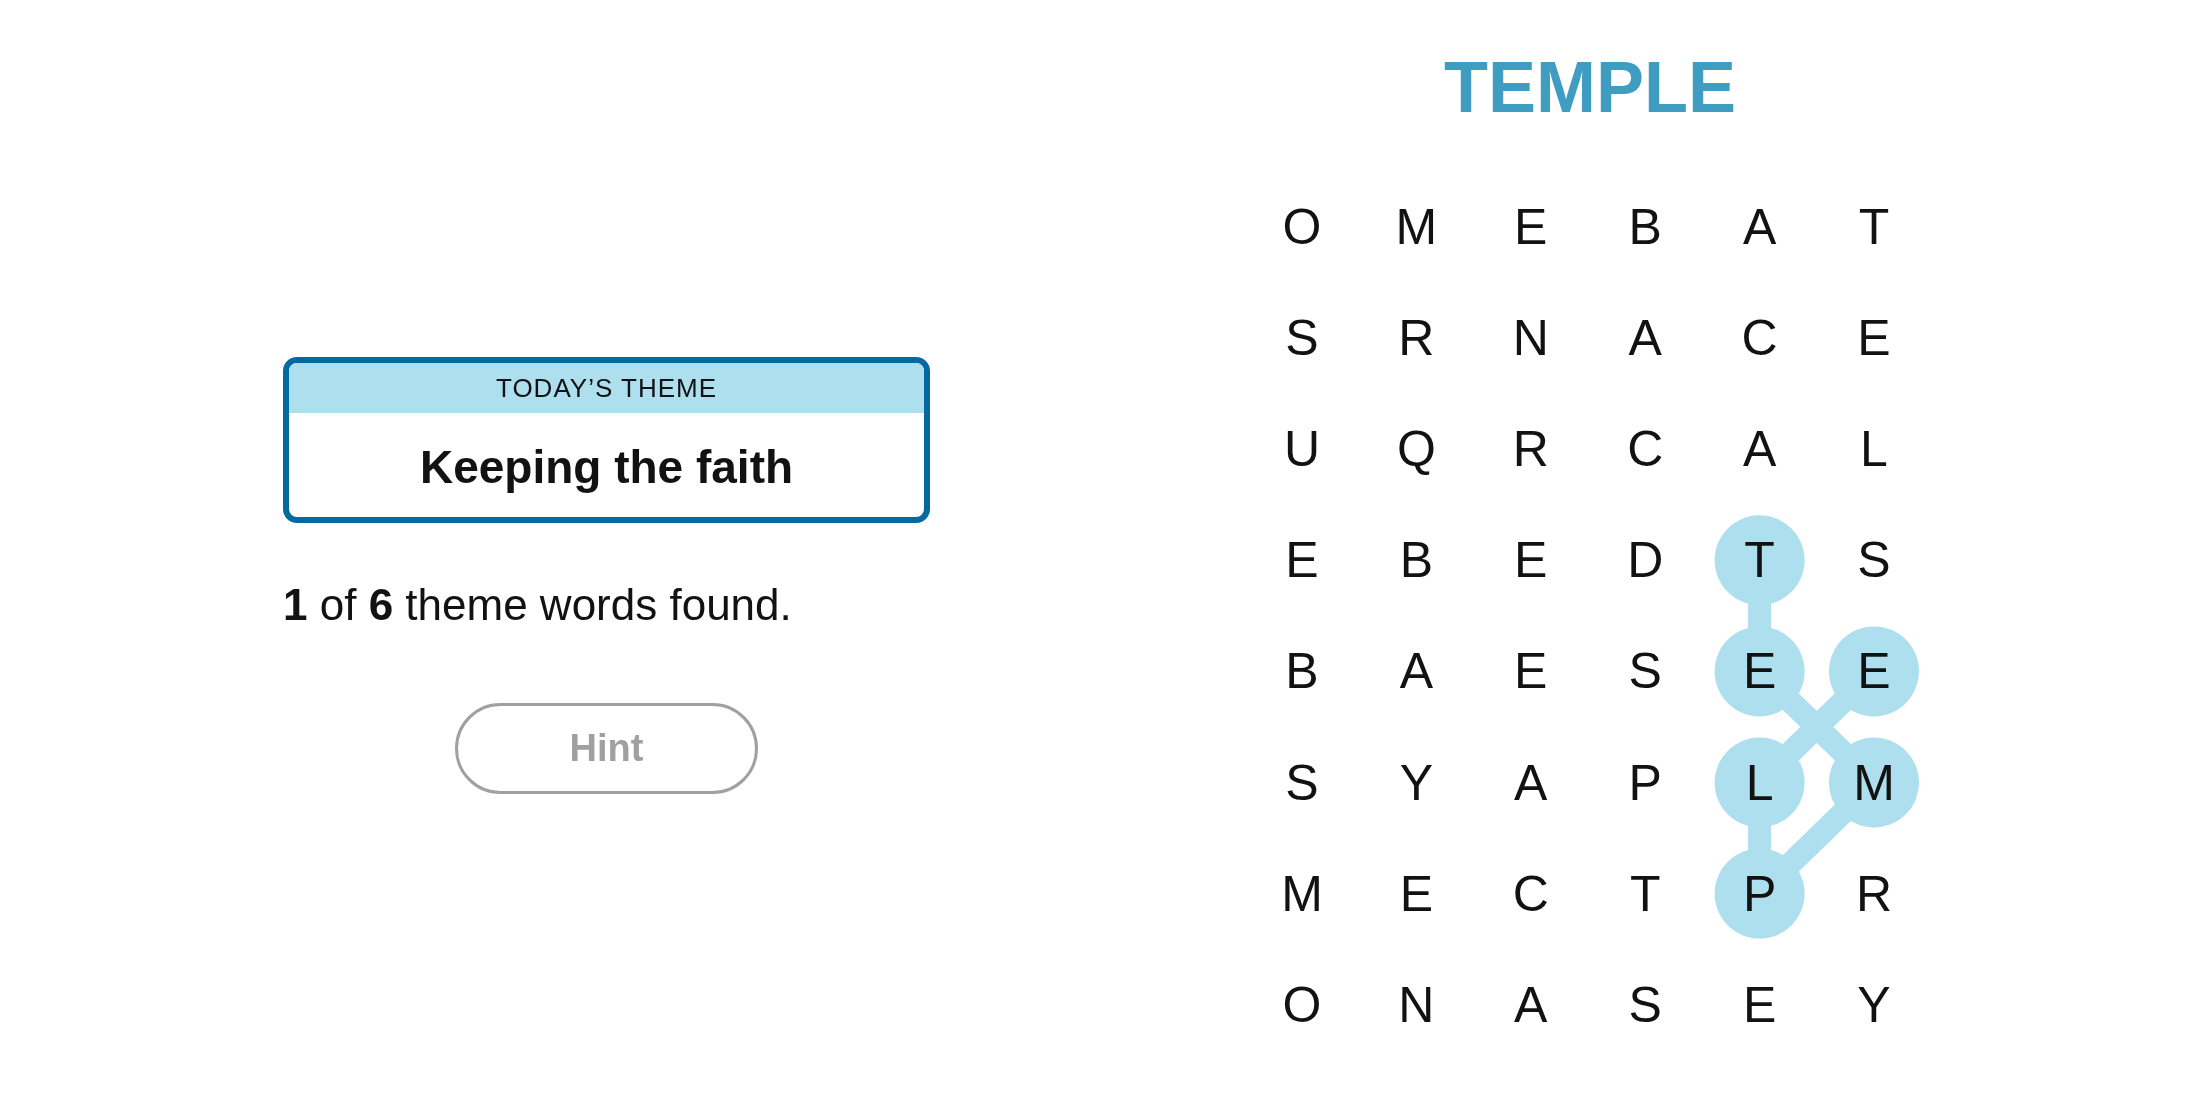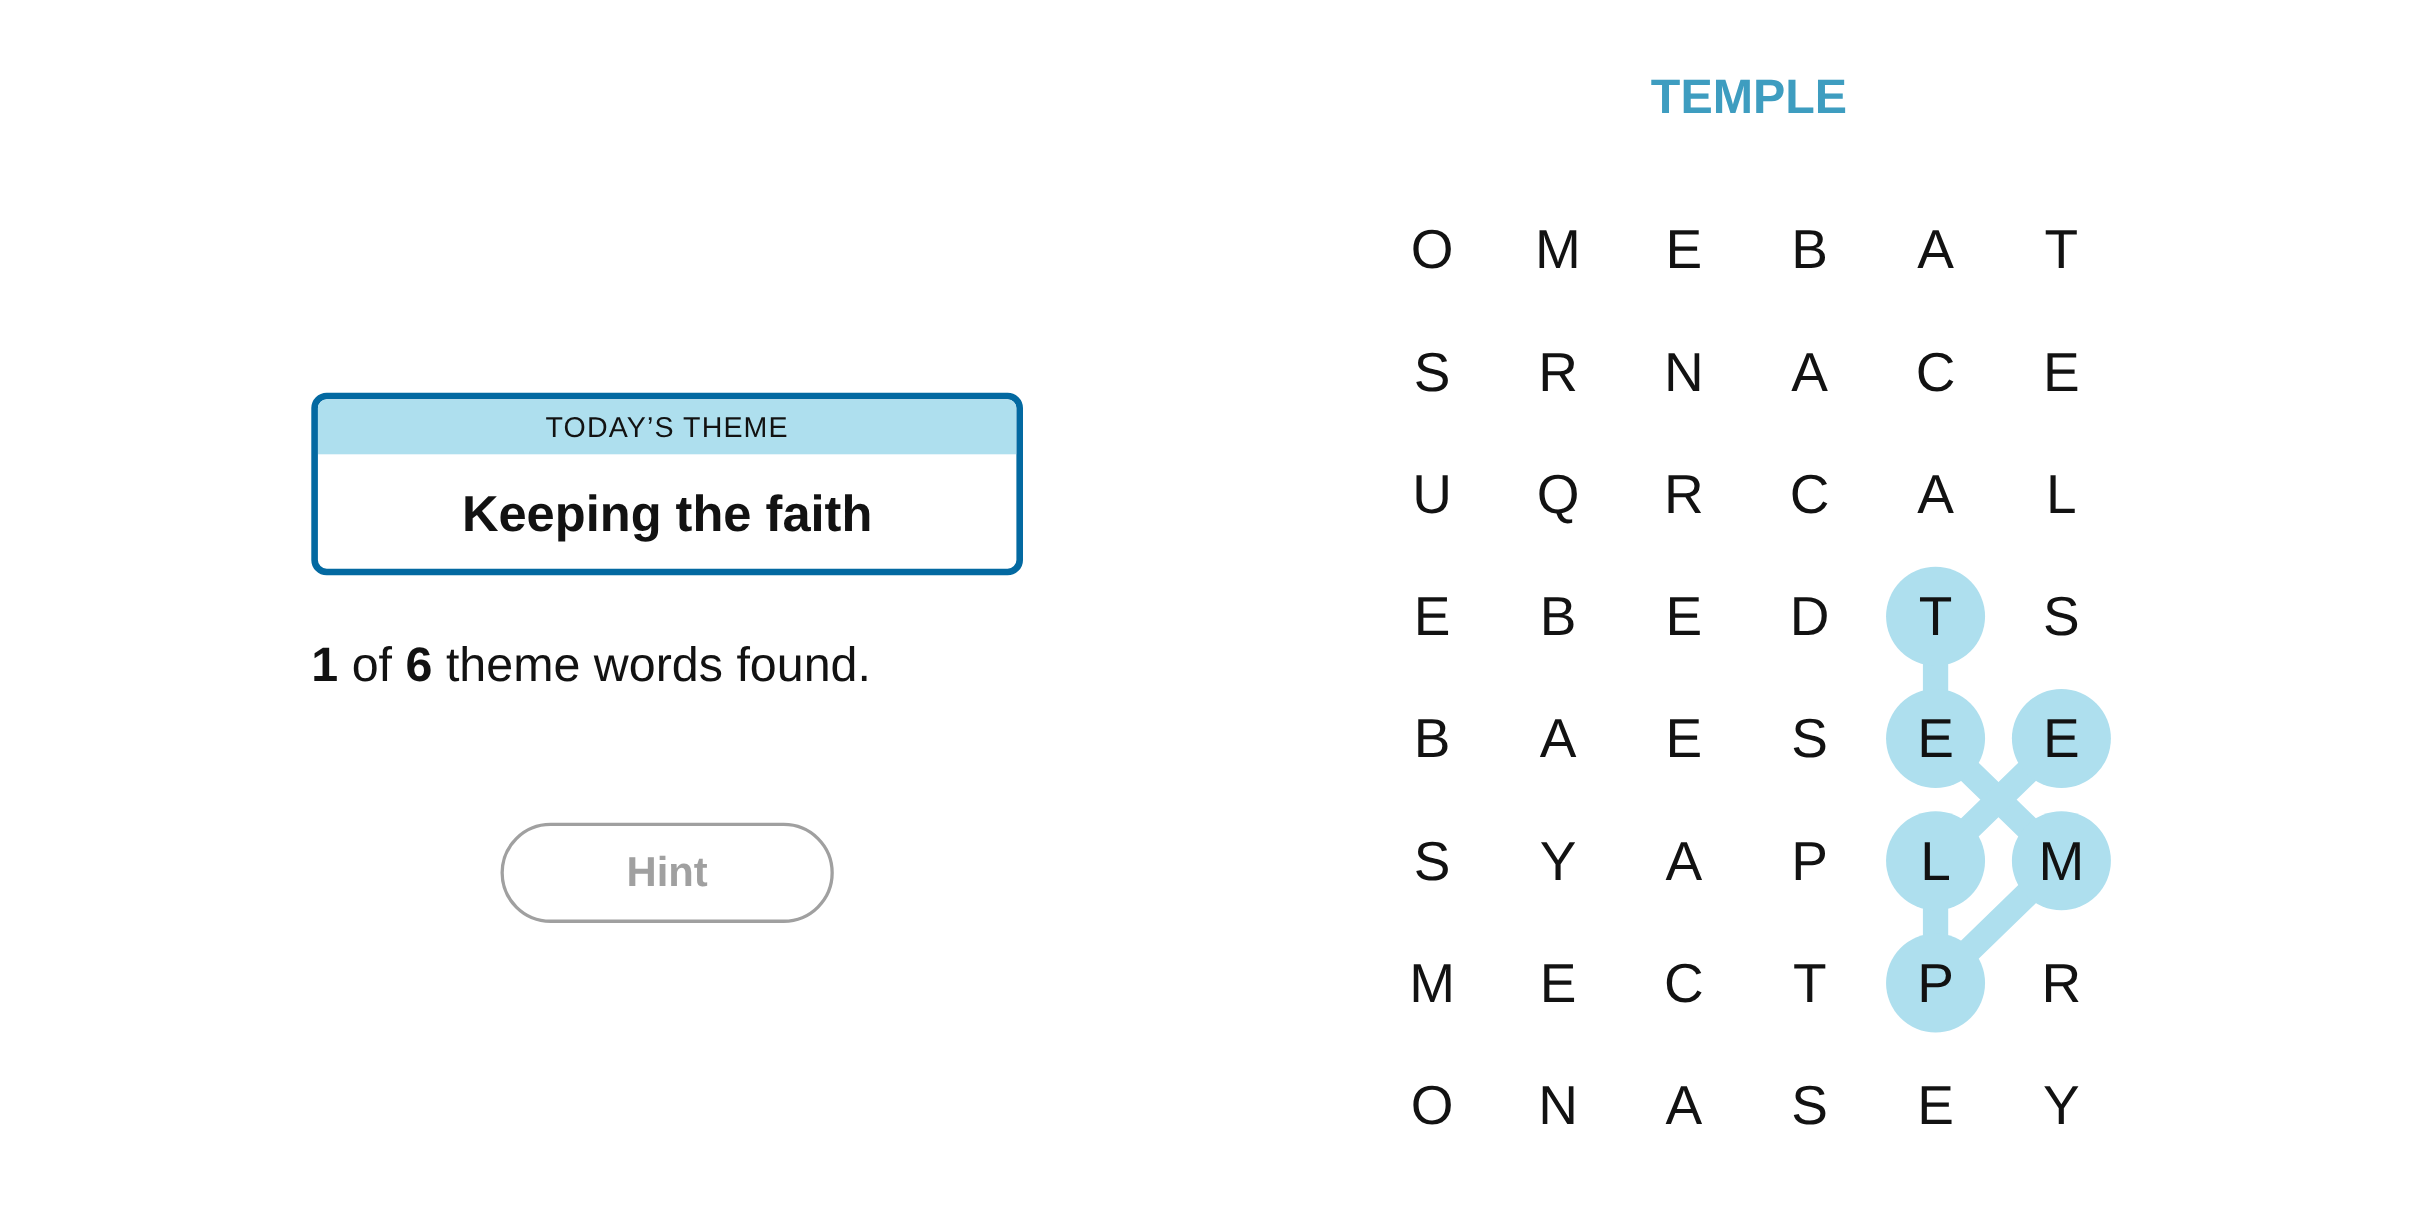--- a/index.html
+++ b/index.html
@@ -76,32 +76,31 @@
     background: #ffffff;
     color: #a0a0a0;
     font-family: "Liberation Sans", sans-serif;
     font-weight: bold;
     font-size: 38px;
     display: flex;
     align-items: center;
     justify-content: center;
     cursor: pointer;
     padding: 0;
-    margin-top: 45px;
   }
 
   
   .current-word {
     position: absolute;
     left: 1290px;
     width: 600px;
-    top: 64px;
+    top: 46px;
     text-align: center;
     font-weight: bold;
-    font-size: 44px;
+    font-size: 72px;
     color: #3e9dc0;
     letter-spacing: 0px;
   }
 
   .board {
     position: absolute;
     left: 0;
     top: 0;
     width: 2200px;
     height: 1100px;

